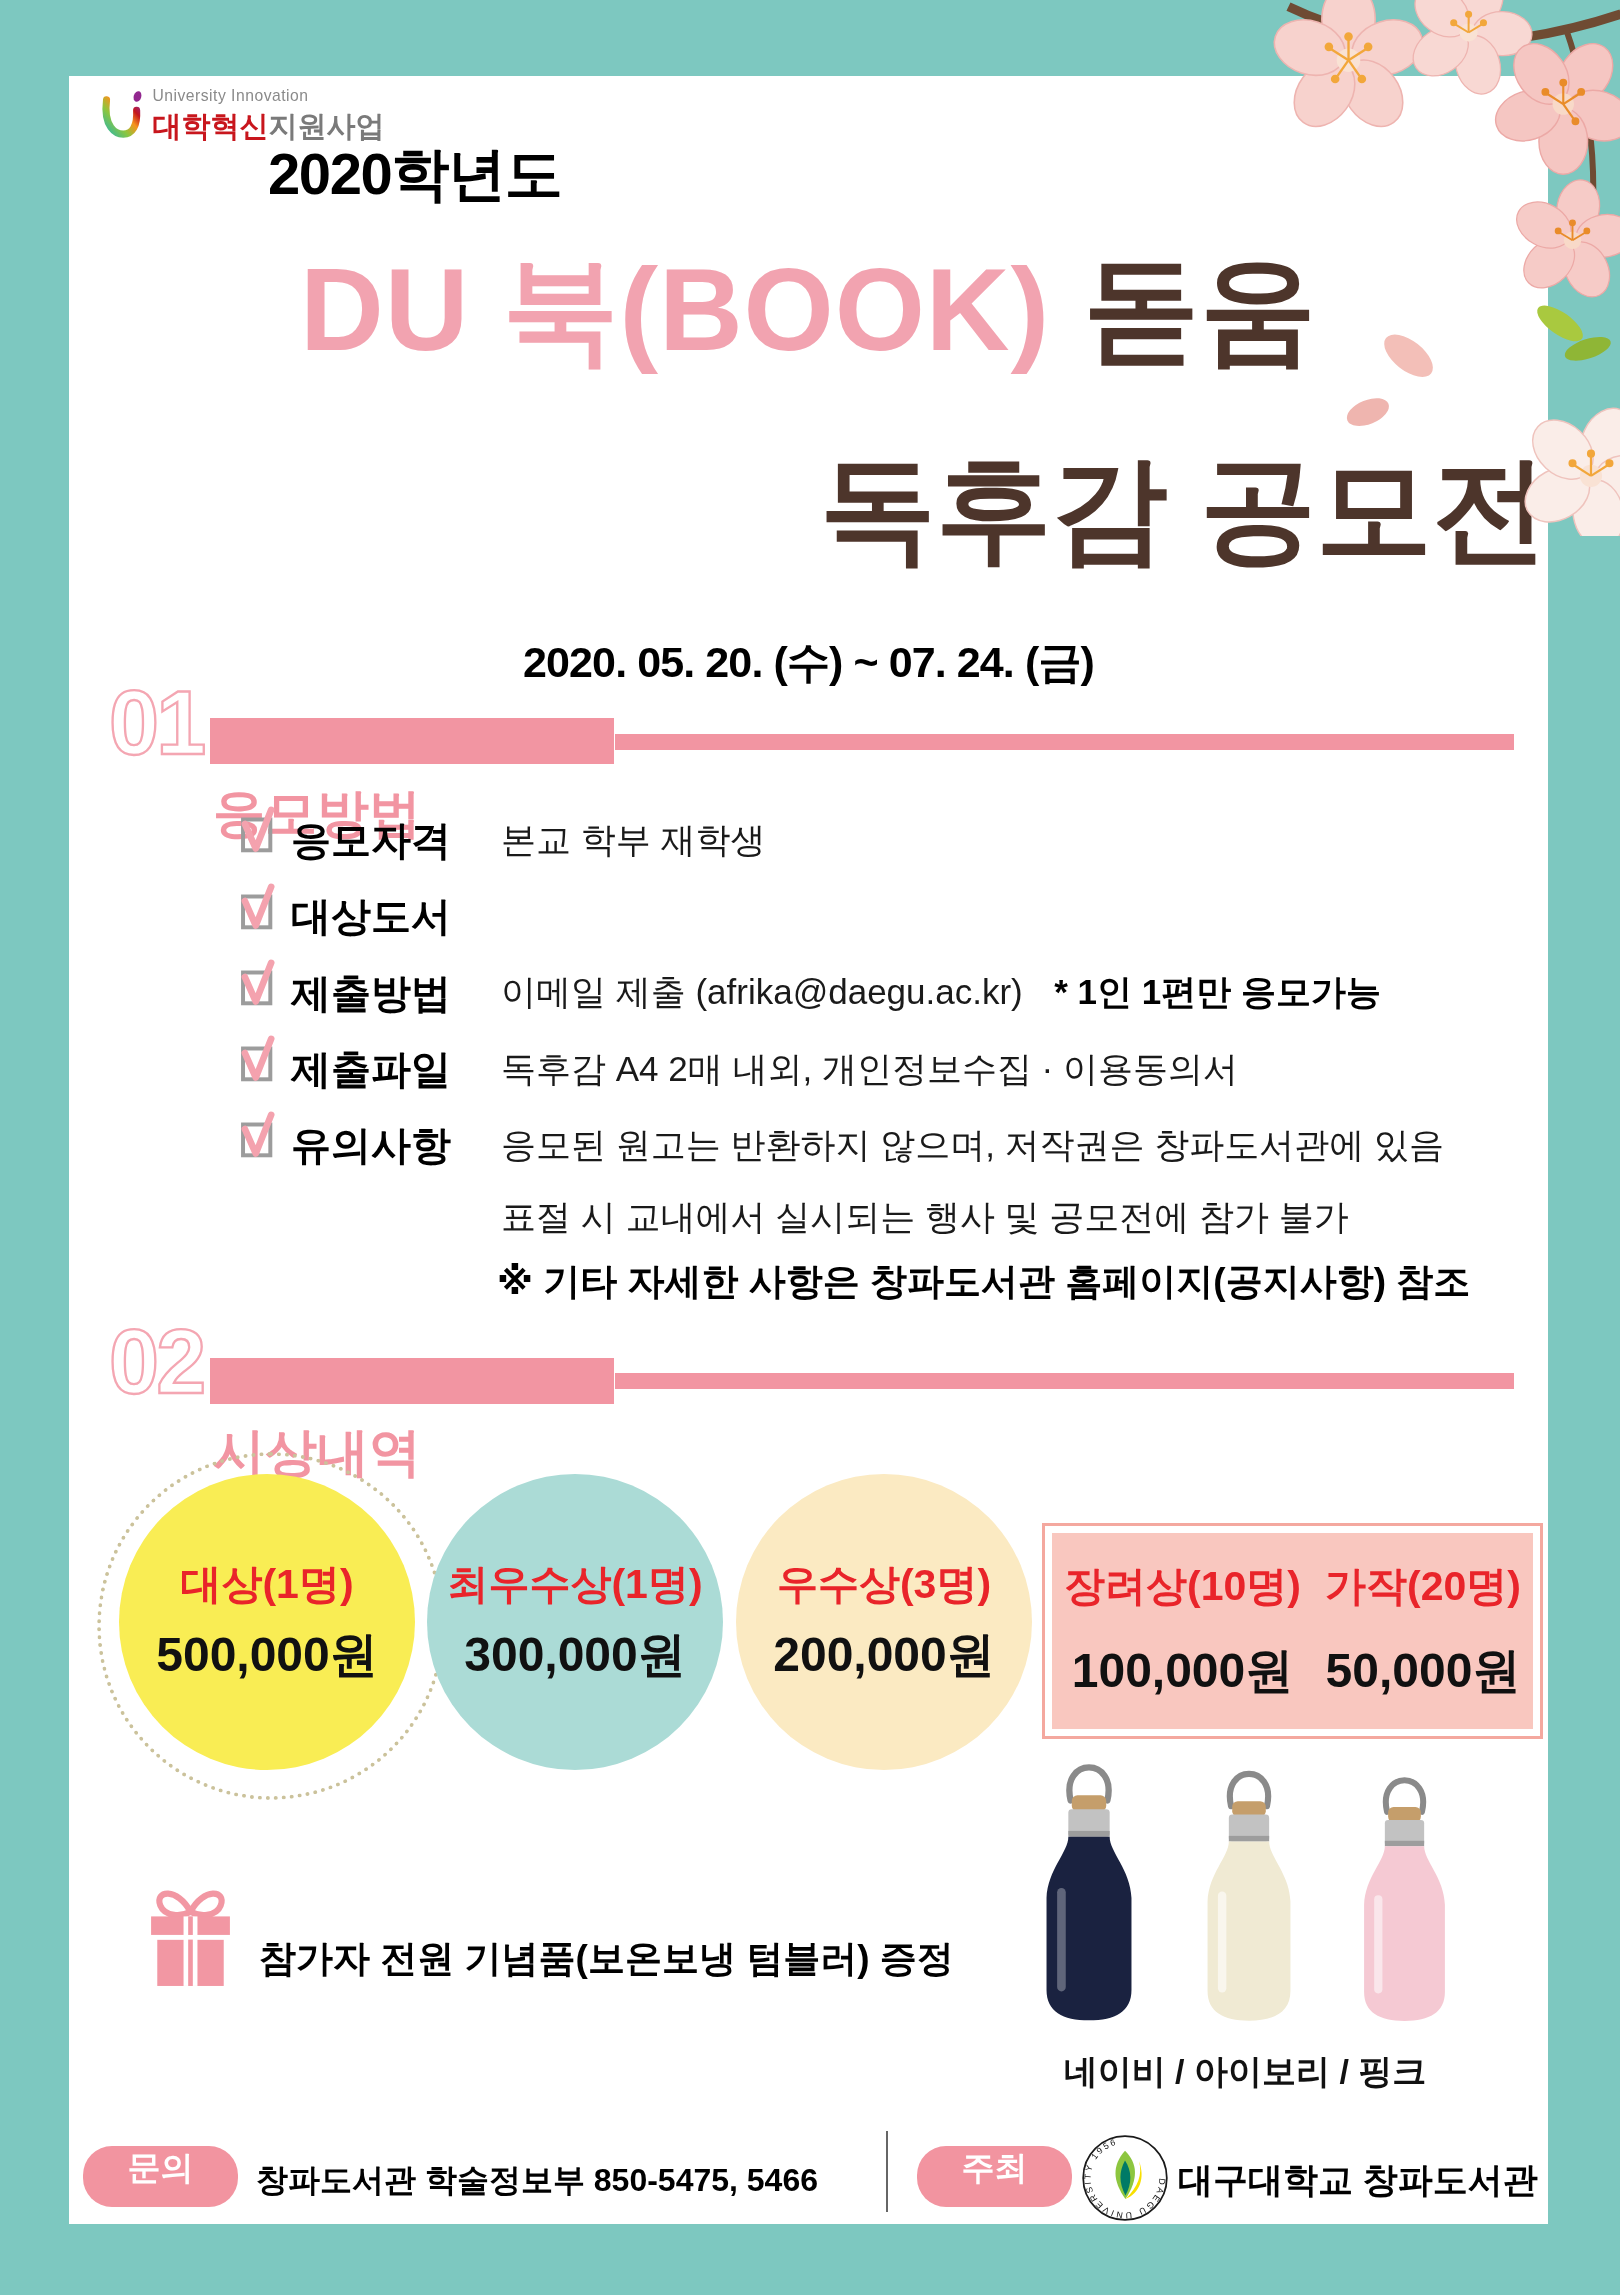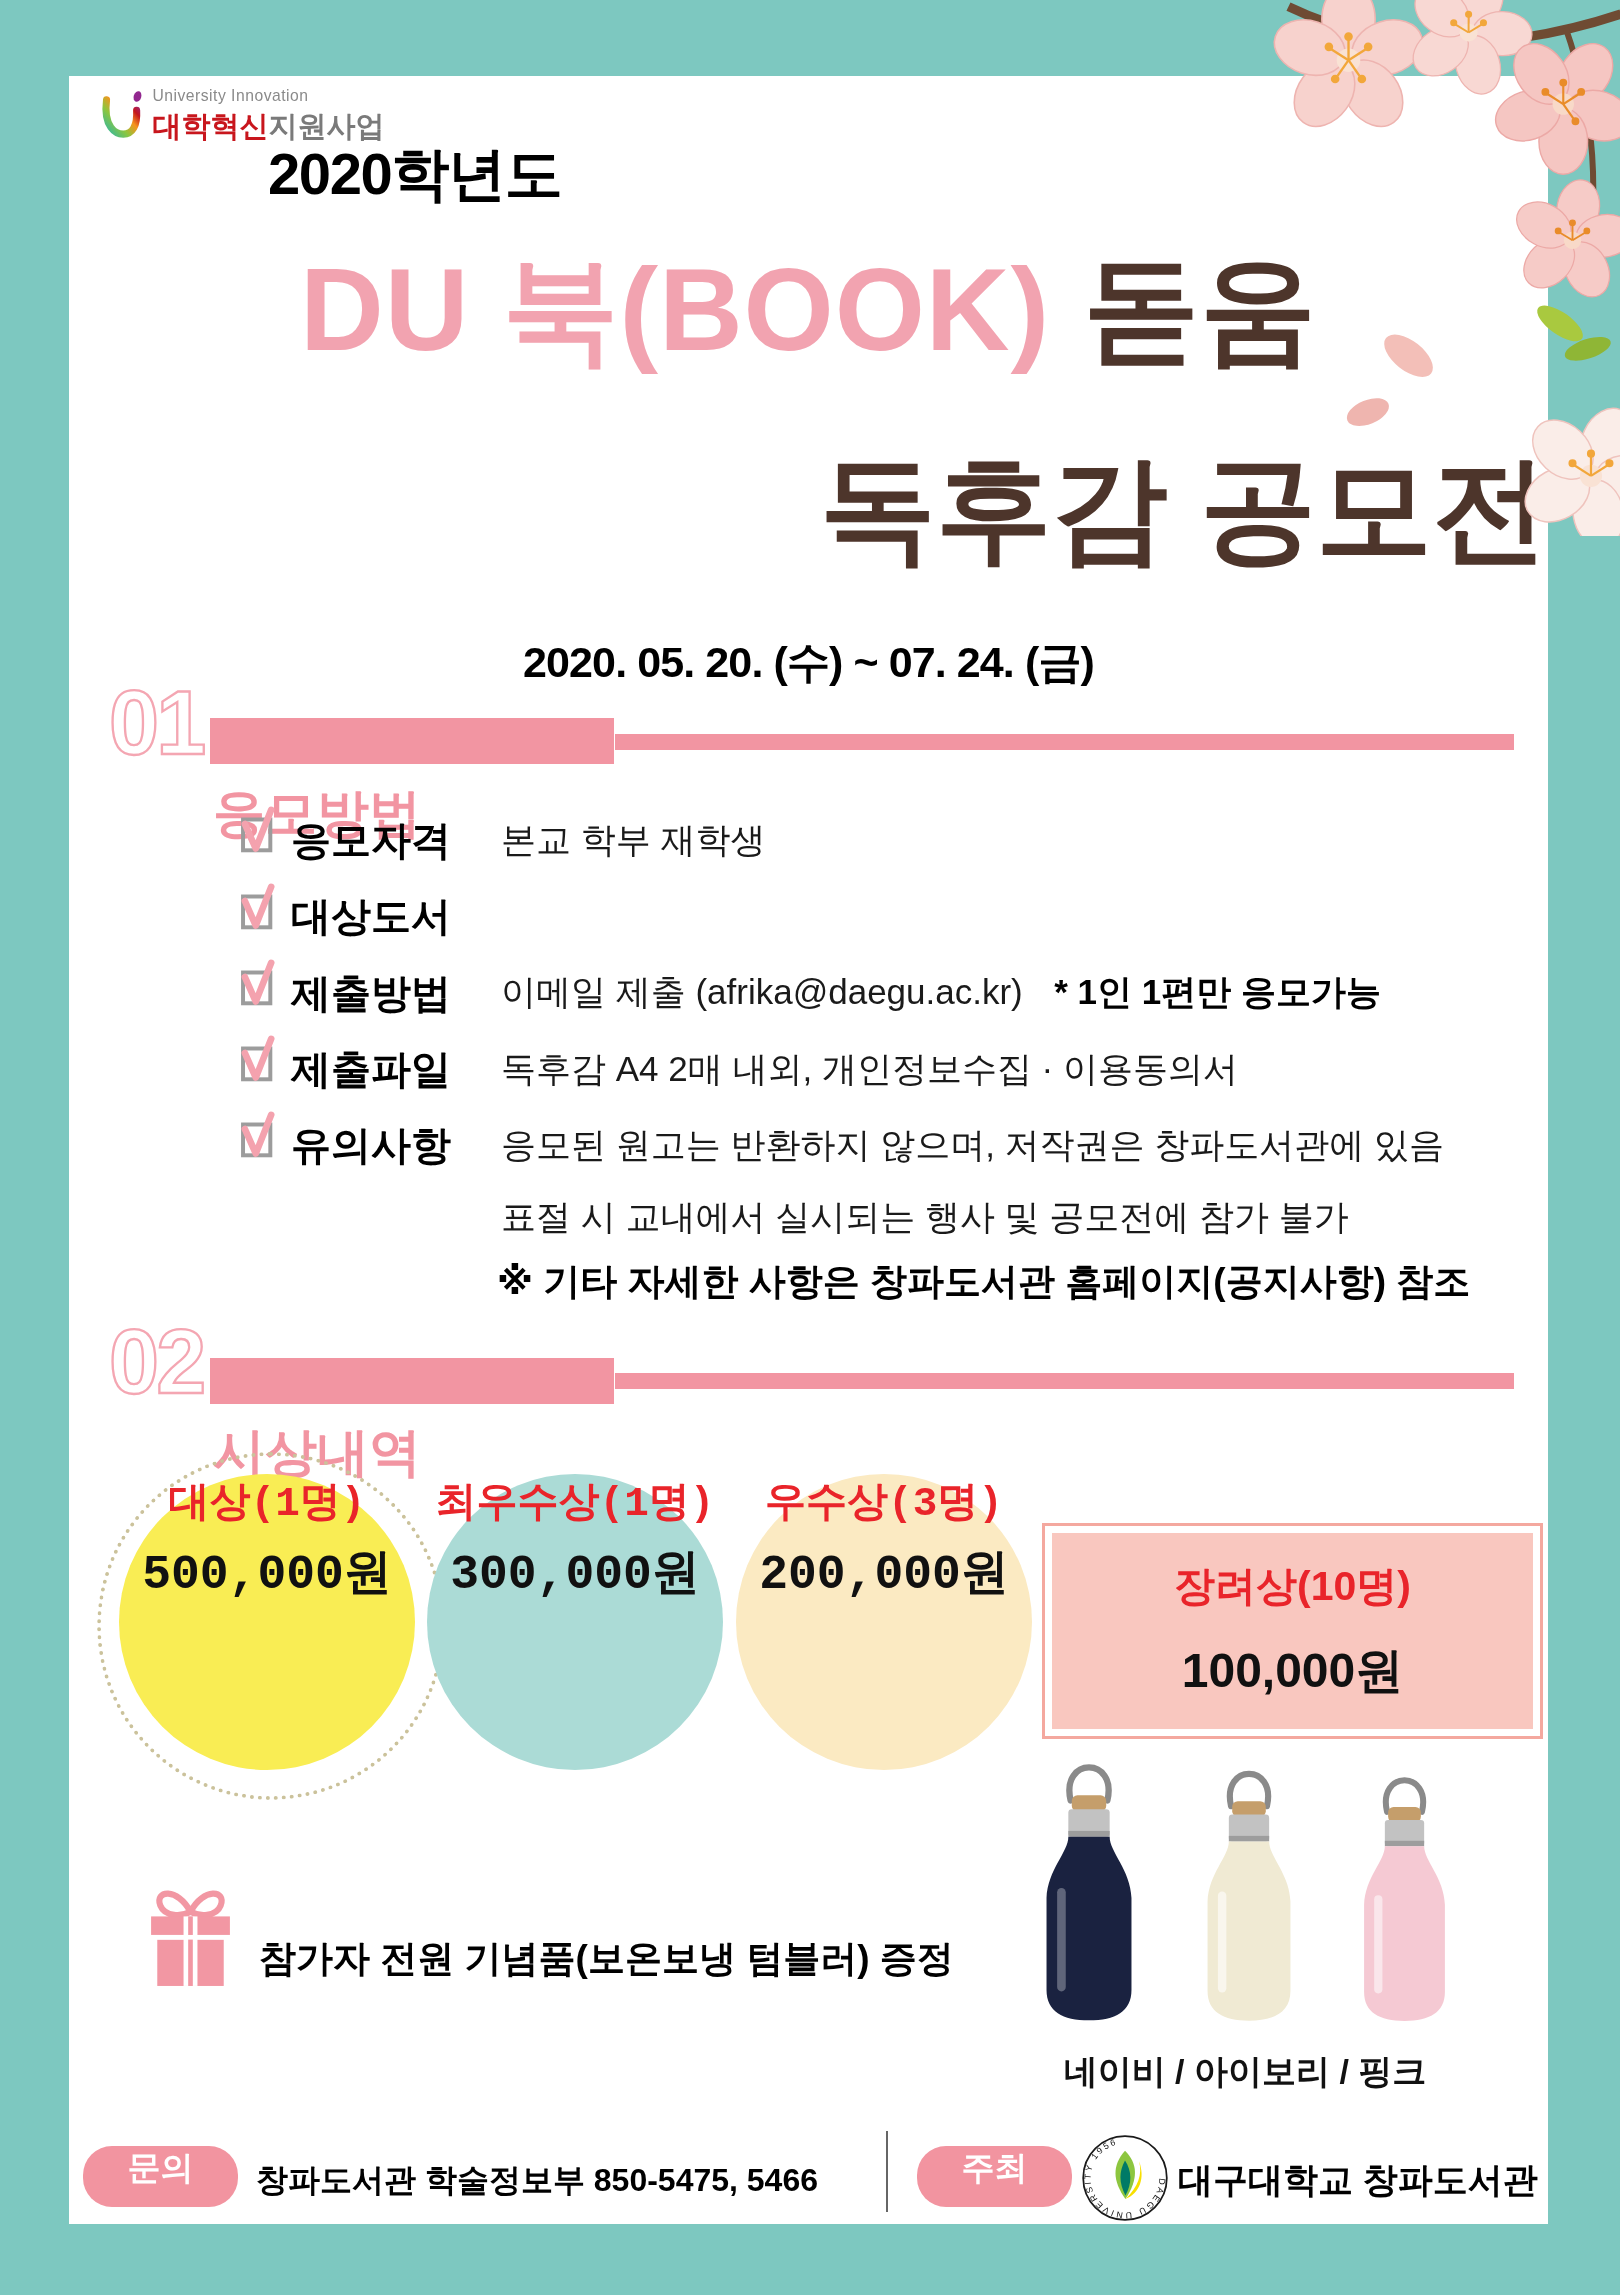--- a/index.html
+++ b/index.html
@@ -27,21 +27,21 @@
   .bar-thin{height:15.7px;background:#F295A2;}
   .sec-head{font-size:52px;font-weight:600;color:#F295A2;}
   
   .chk-label{font-size:40px;font-weight:800;color:#000;}
   .chk-value{font-size:35px;font-weight:500;color:#1a1a1a;}
   .chk-em{font-weight:800;color:#000;margin-left:12px;}
   .note{font-size:37px;font-weight:800;color:#000;}
   
   .ring{width:340px;height:340px;border:4.2px dotted #CBC29B;border-radius:50%;}
   .circle{width:296px;height:296px;border-radius:50%;display:flex;flex-direction:column;
-          align-items:center;justify-content:flex-start;gap:11px;font-family:Liberation Mono, monospace;}
+          align-items:center;justify-content:center;gap:11px;}
   .award-name{font-size:41px;font-weight:800;color:#E9242A;}
   .award-amt{font-size:48px;font-weight:700;color:#111;}
   .prize-box{width:481px;height:196px;background:#F9C7BF;border:7.4px solid #fff;outline:3.2px solid #F4A89F;
              display:flex;align-items:center;justify-content:space-around;}
   .box-col{display:flex;flex-direction:column;align-items:center;gap:25.4px;}
   
   .gift-text{font-size:37px;font-weight:800;color:#000;}
   .tumblers{left:1023px;top:1744px;width:444px;height:289px;display:flex;align-items:flex-end;justify-content:space-between;}
   .tumbler-label{left:1023px;top:2049px;width:444px;text-align:center;font-size:34px;font-weight:600;color:#111;}
   
@@ -140,20 +140,24 @@
   </div>
   <div class="abs circle" style="left:736px;top:1474px;background:#FBEAC2;">
     <div class="award-name">우수상(3명)</div>
     <div class="award-amt">200,000원</div>
   </div>
   <div class="abs prize-box" style="left:1045px;top:1526px;">
     <div class="box-col">
       <div class="award-name">장려상(10명)</div>
       <div class="award-amt">100,000원</div>
     </div>
+    <div class="box-col">
+      <div class="award-name">가작(20명)</div>
+      <div class="award-amt">50,000원</div>
+    </div>
   </div>
 
   <svg class="abs" style="left:148px;top:1885px;" width="85" height="103" viewBox="0 0 110 132">
     <path d="M55,34 C38,2 8,6 16,26 C22,41 44,40 55,34 Z" fill="none" stroke="#F297A3" stroke-width="8"></path>
     <path d="M55,34 C72,2 102,6 94,26 C88,41 66,40 55,34 Z" fill="none" stroke="#F297A3" stroke-width="8"></path>
     <rect x="4" y="40" width="102" height="24" fill="#F297A3"></rect>
     <rect x="12" y="70" width="86" height="60" fill="#F297A3"></rect>
     <rect x="46" y="40" width="18" height="90" fill="#ffffff"></rect>
     <rect x="52" y="40" width="6" height="90" fill="#F297A3"></rect>
     <rect x="4" y="64" width="102" height="6" fill="#ffffff"></rect>

